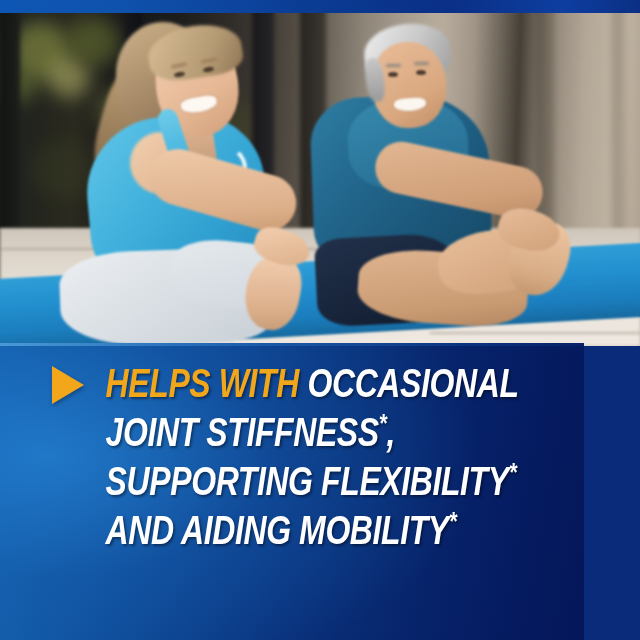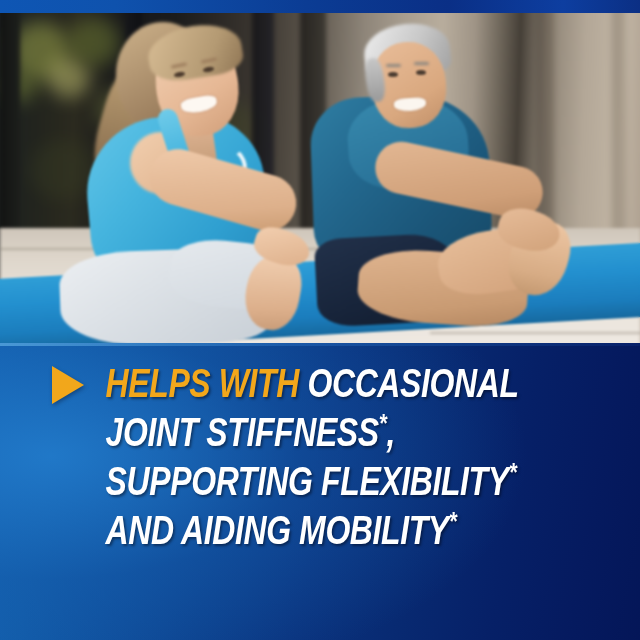--- a/index.html
+++ b/index.html
@@ -294,21 +294,21 @@
   .photo-soften {
     position: absolute; inset: 0;
     backdrop-filter: blur(1.1px);
     pointer-events: none;
   }
 
   
   .banner {
     position: absolute;
     left: 0; top: 343px;
-    width: 640px; height: 297px;
+    width: 584px; height: 297px;
     background:
       radial-gradient(120% 130% at 8% 38%, rgba(35,125,205,.85) 0%, rgba(22,95,175,.45) 32%, rgba(10,45,125,0) 62%),
       linear-gradient(100deg,
         #1464b3 0%,
         #125ca9 10%,
         #0f4f9c 22%,
         #0c408c 36%,
         #0a337e 50%,
         #082a72 64%,
         #062067 78%,

